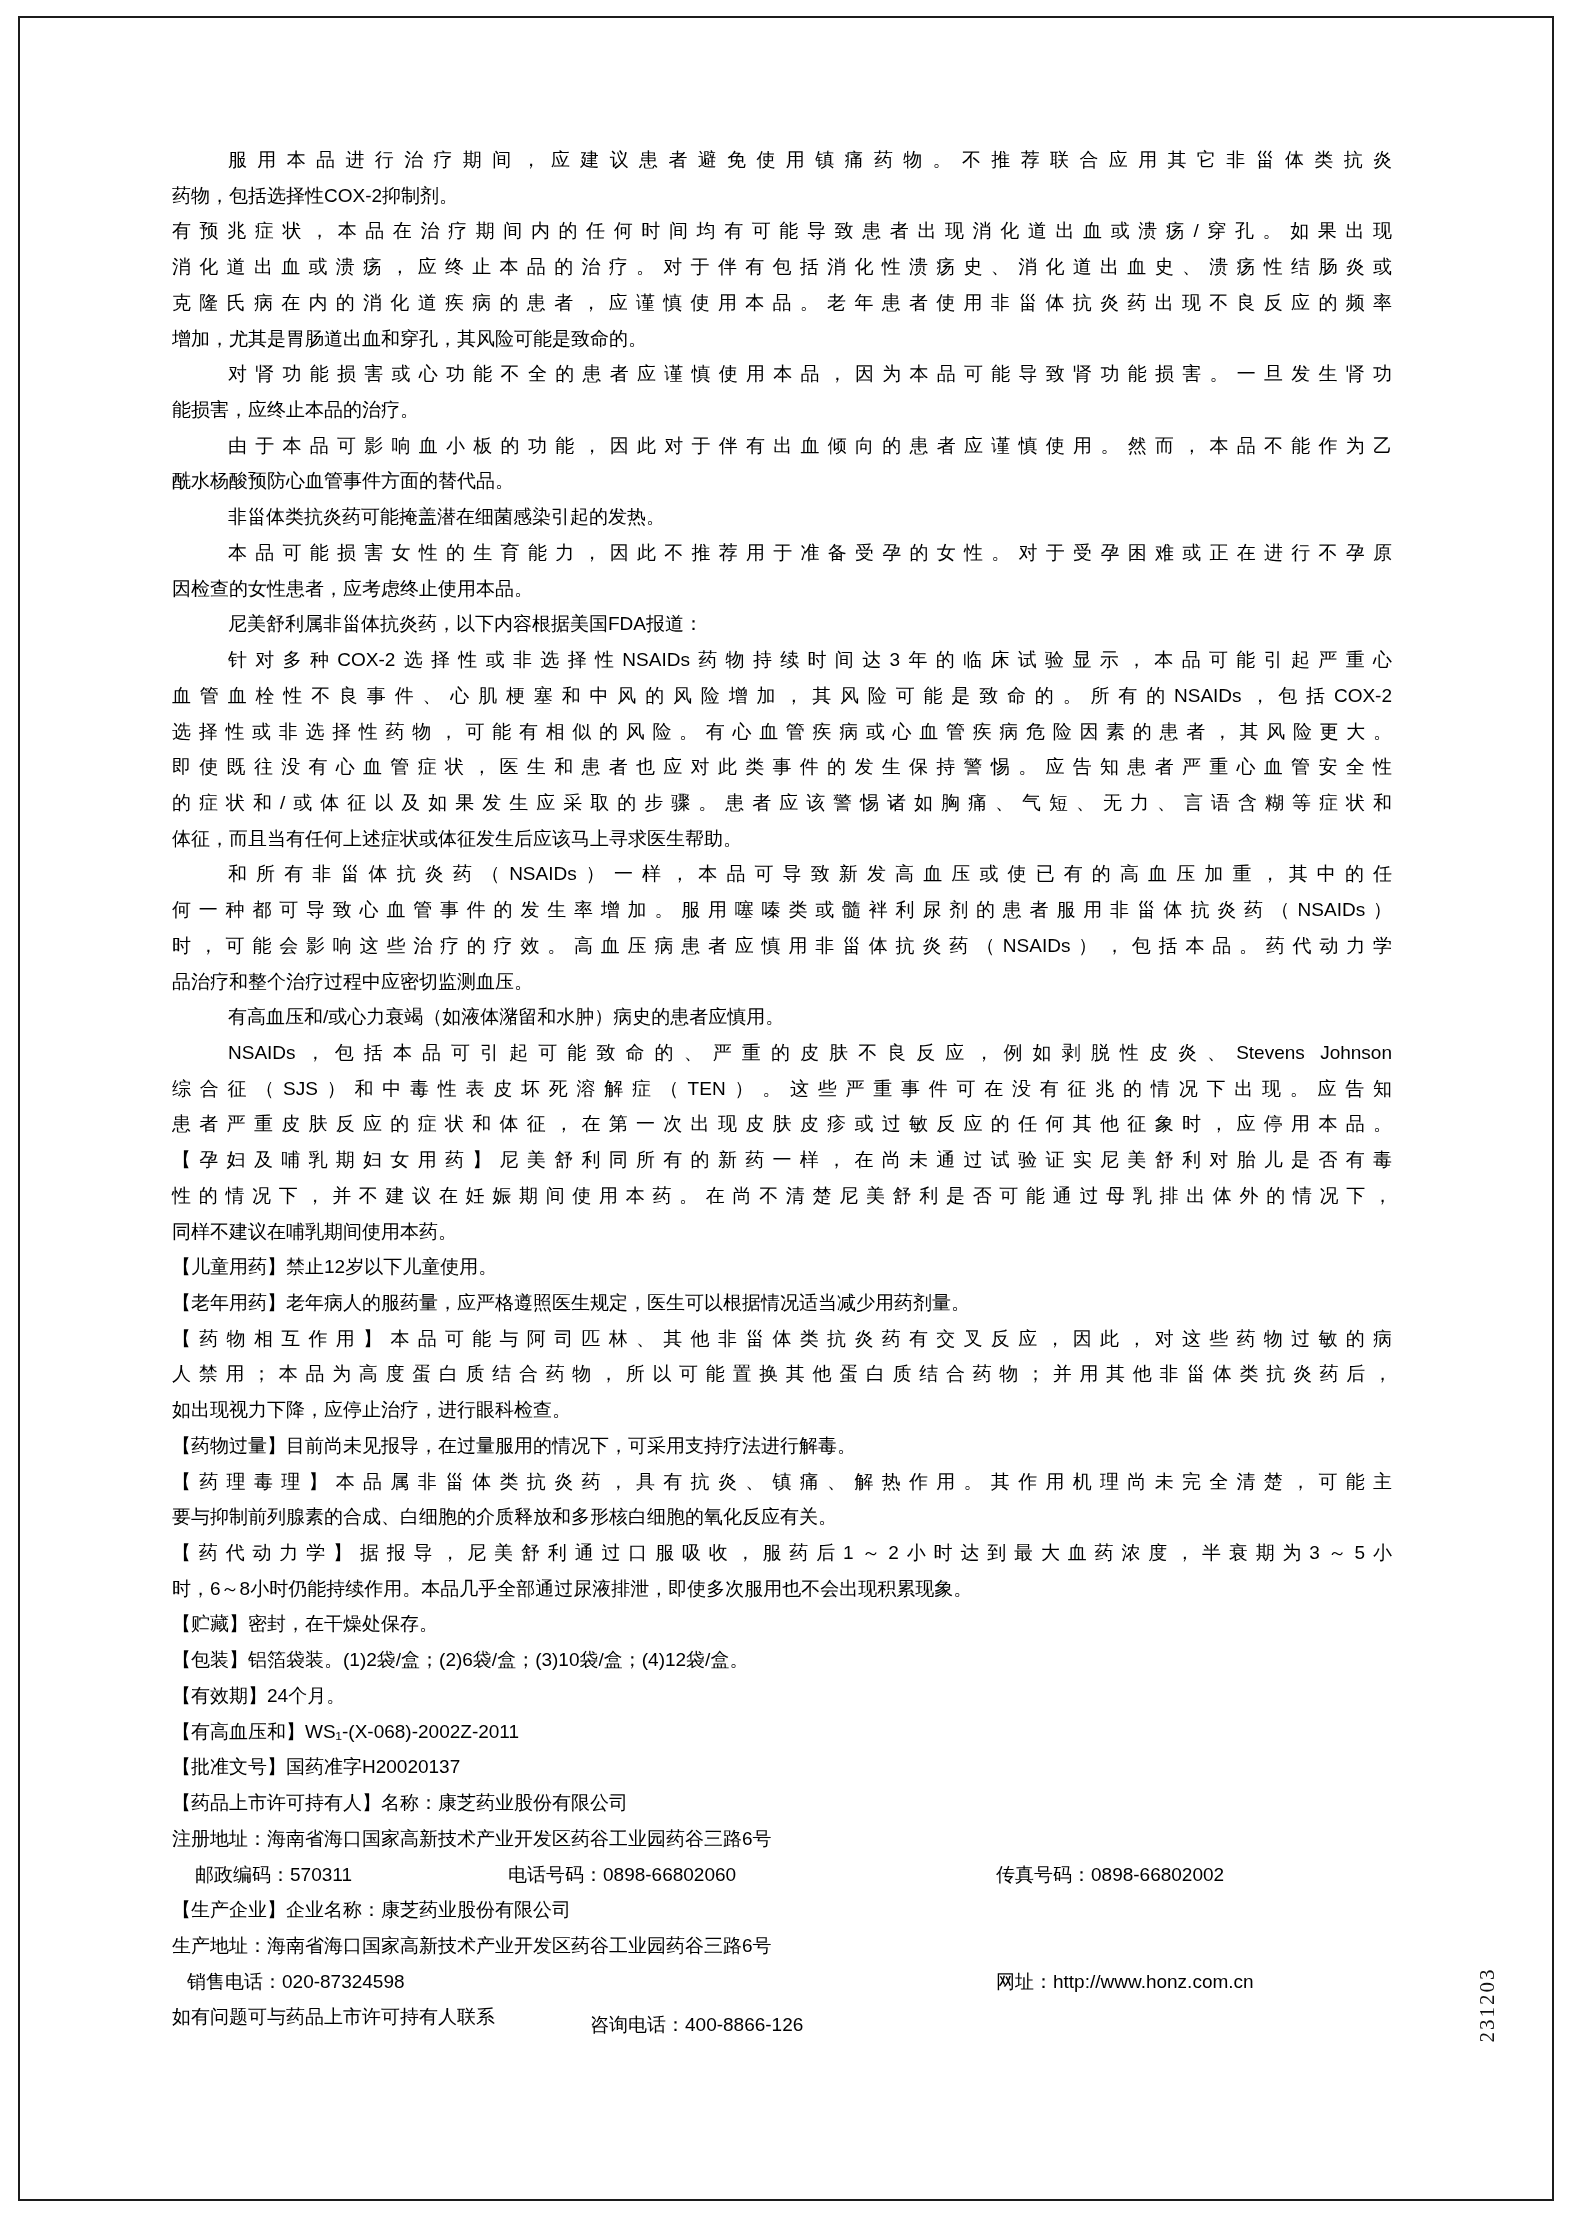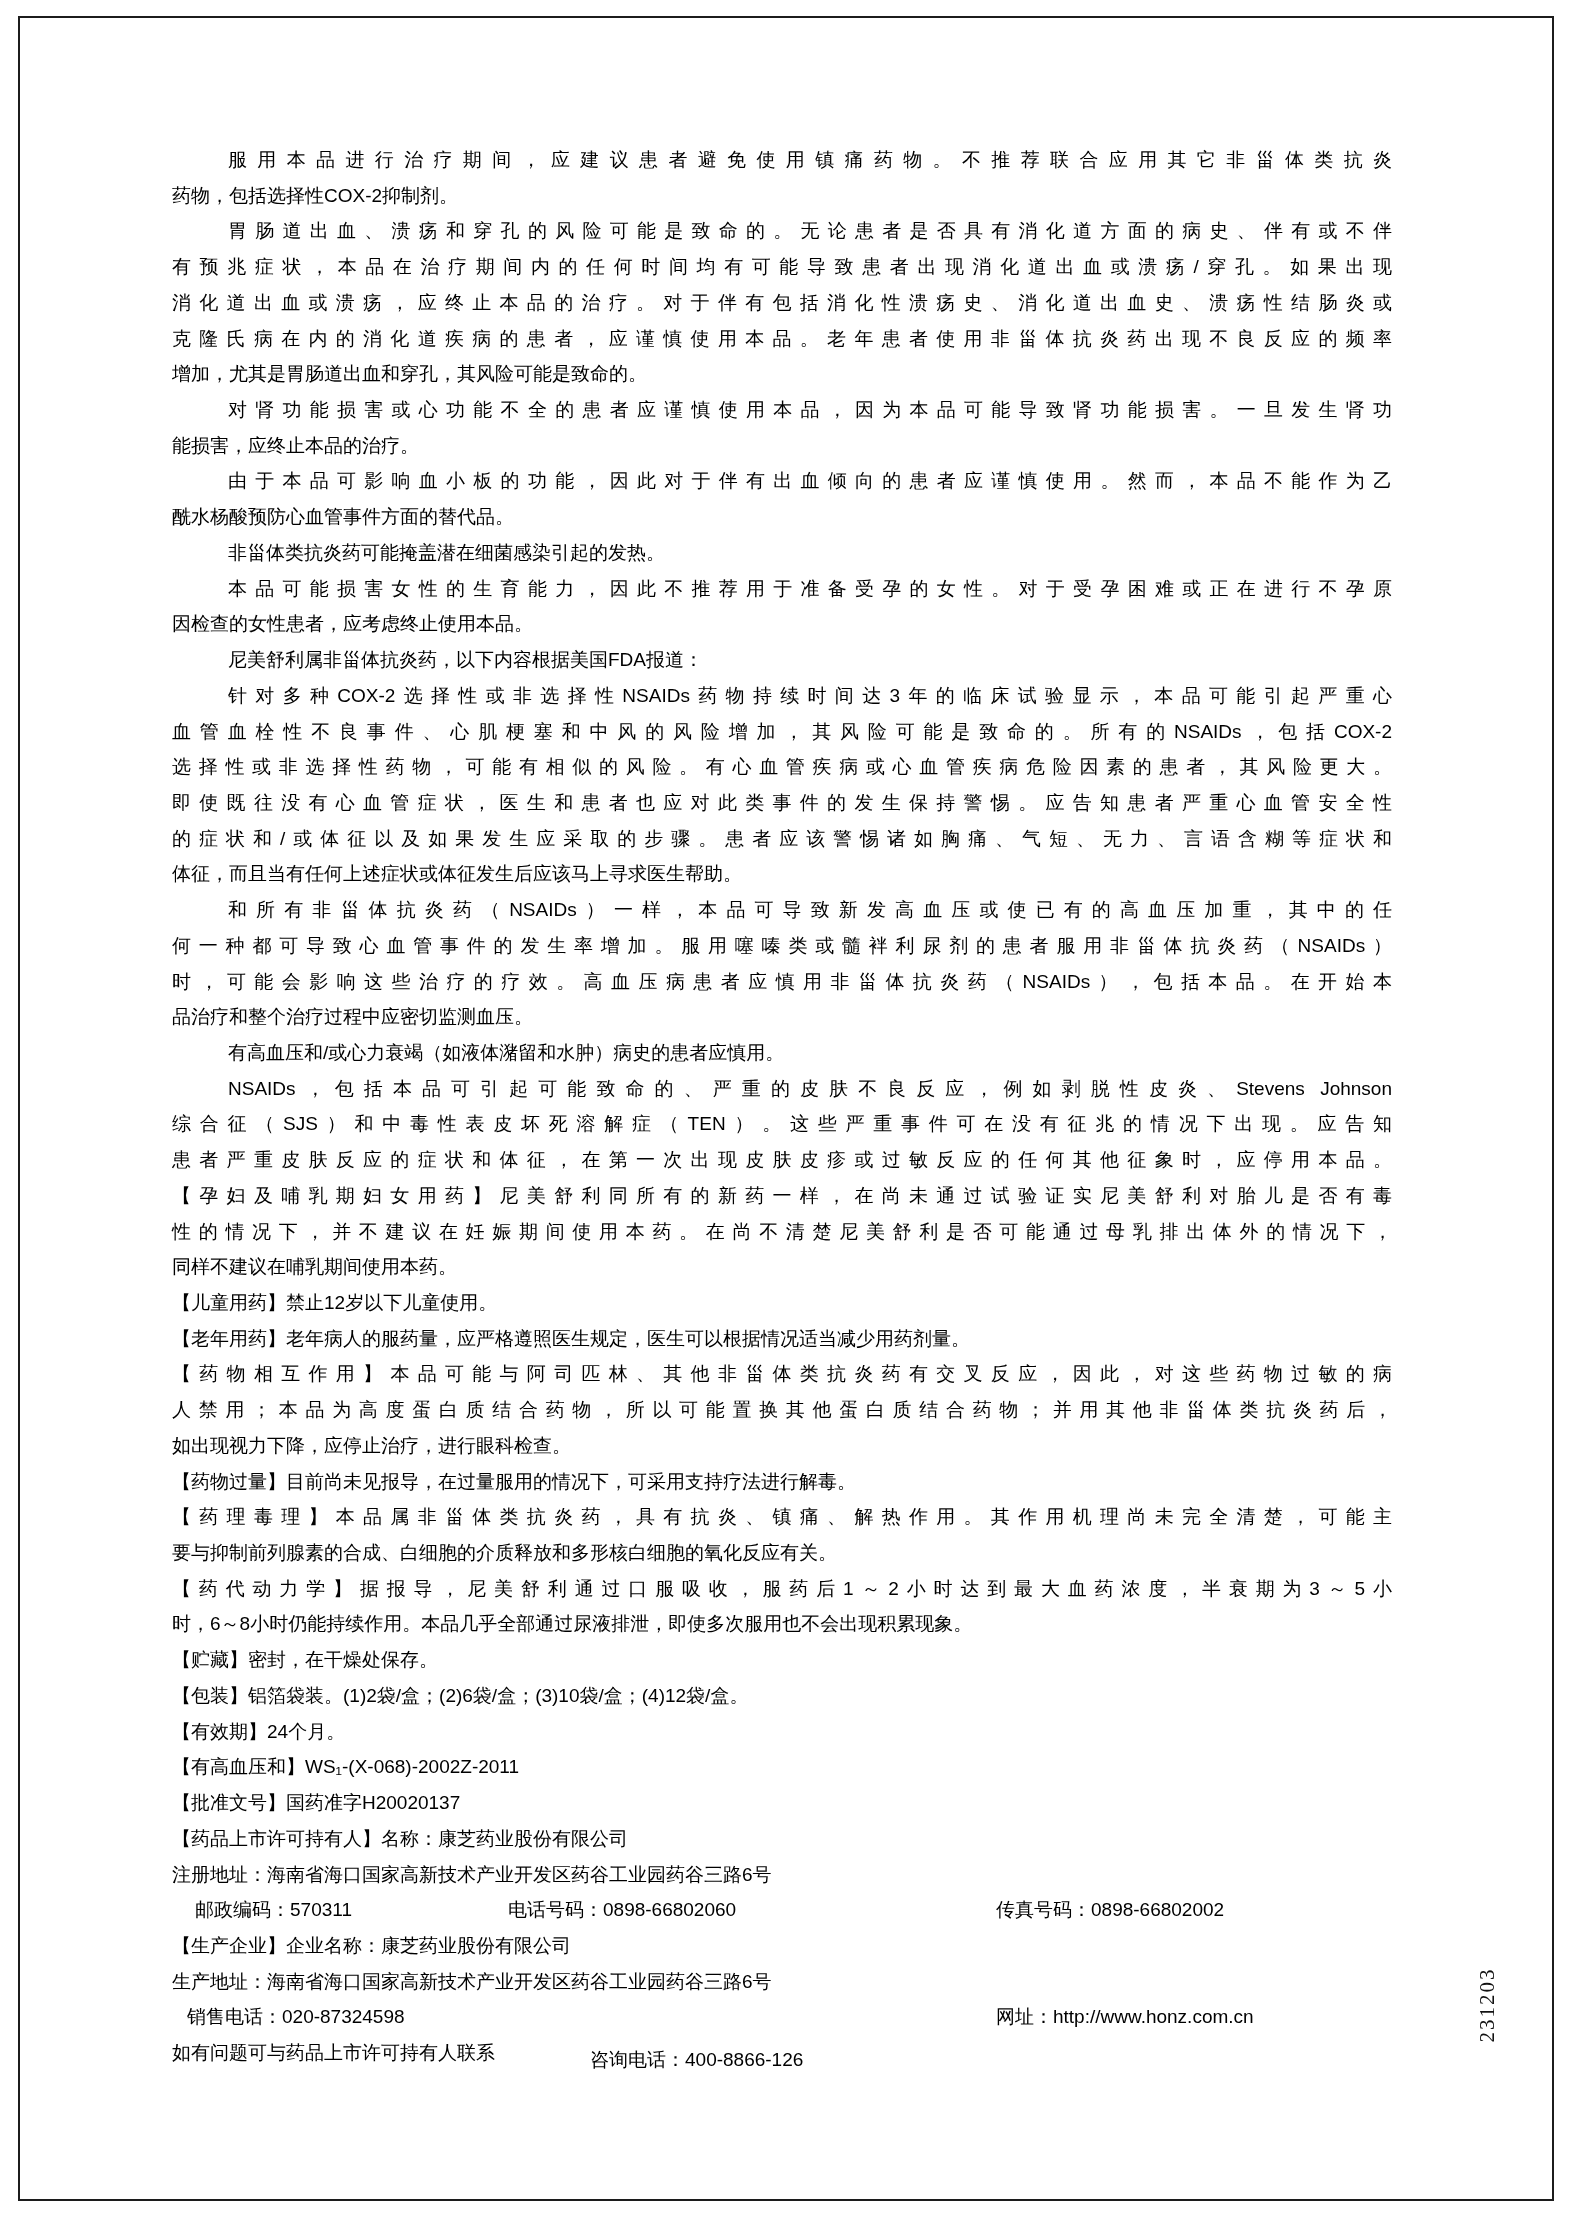--- a/index.html
+++ b/index.html
@@ -19,42 +19,41 @@
        font-size:21px;letter-spacing:2px;line-height:26px;color:#111;}
 </style>
 </head>
 <body>
 
 <div class="page-border"></div>
 
 <div class="doc">
     <div class="line fill ind">服用本品进行治疗期间，应建议患者避免使用镇痛药物。不推荐联合应用其它非甾体类抗炎</div>
     <div class="line">药物，包括选择性COX-2抑制剂。</div>
-    <div class="line fill ind">胃肠道出血、溃疡和穿孔的风险可能是致命的。无论患者是否具有消化道方面的病史、伴有或不伴</div>
     <div class="line fill">有预兆症状，本品在治疗期间内的任何时间均有可能导致患者出现消化道出血或溃疡/穿孔。如果出现</div>
     <div class="line fill">消化道出血或溃疡，应终止本品的治疗。对于伴有包括消化性溃疡史、消化道出血史、溃疡性结肠炎或</div>
     <div class="line fill">克隆氏病在内的消化道疾病的患者，应谨慎使用本品。老年患者使用非甾体抗炎药出现不良反应的频率</div>
     <div class="line">增加，尤其是胃肠道出血和穿孔，其风险可能是致命的。</div>
     <div class="line fill ind">对肾功能损害或心功能不全的患者应谨慎使用本品，因为本品可能导致肾功能损害。一旦发生肾功</div>
     <div class="line">能损害，应终止本品的治疗。</div>
     <div class="line fill ind">由于本品可影响血小板的功能，因此对于伴有出血倾向的患者应谨慎使用。然而，本品不能作为乙</div>
     <div class="line">酰水杨酸预防心血管事件方面的替代品。</div>
     <div class="line ind">非甾体类抗炎药可能掩盖潜在细菌感染引起的发热。</div>
     <div class="line fill ind">本品可能损害女性的生育能力，因此不推荐用于准备受孕的女性。对于受孕困难或正在进行不孕原</div>
     <div class="line">因检查的女性患者，应考虑终止使用本品。</div>
     <div class="line ind">尼美舒利属非甾体抗炎药，以下内容根据美国FDA报道：</div>
     <div class="line fill ind">针对多种COX-2选择性或非选择性NSAIDs药物持续时间达3年的临床试验显示，本品可能引起严重心</div>
     <div class="line fill">血管血栓性不良事件、心肌梗塞和中风的风险增加，其风险可能是致命的。所有的NSAIDs，包括COX-2</div>
     <div class="line fill">选择性或非选择性药物，可能有相似的风险。有心血管疾病或心血管疾病危险因素的患者，其风险更大。</div>
     <div class="line fill">即使既往没有心血管症状，医生和患者也应对此类事件的发生保持警惕。应告知患者严重心血管安全性</div>
     <div class="line fill">的症状和/或体征以及如果发生应采取的步骤。患者应该警惕诸如胸痛、气短、无力、言语含糊等症状和</div>
     <div class="line">体征，而且当有任何上述症状或体征发生后应该马上寻求医生帮助。</div>
     <div class="line fill ind">和所有非甾体抗炎药（NSAIDs）一样，本品可导致新发高血压或使已有的高血压加重，其中的任</div>
     <div class="line fill">何一种都可导致心血管事件的发生率增加。服用噻嗪类或髓袢利尿剂的患者服用非甾体抗炎药（NSAIDs）</div>
-    <div class="line fill">时，可能会影响这些治疗的疗效。高血压病患者应慎用非甾体抗炎药（NSAIDs），包括本品。在开始本</div>
+    <div class="line fill">时，可能会影响这些治疗的疗效。高血压病患者应慎用非甾体抗炎药（NSAIDs），包括本品。药代动力学</div>
     <div class="line">品治疗和整个治疗过程中应密切监测血压。</div>
     <div class="line ind">有高血压和/或心力衰竭（如液体潴留和水肿）病史的患者应慎用。</div>
     <div class="line fill ind">NSAIDs，包括本品可引起可能致命的、严重的皮肤不良反应，例如剥脱性皮炎、Stevens Johnson</div>
     <div class="line fill">综合征（SJS）和中毒性表皮坏死溶解症（TEN）。这些严重事件可在没有征兆的情况下出现。应告知</div>
     <div class="line fill">患者严重皮肤反应的症状和体征，在第一次出现皮肤皮疹或过敏反应的任何其他征象时，应停用本品。</div>
     <div class="line fill"><span class="b">【孕妇及哺乳期妇女用药】</span>尼美舒利同所有的新药一样，在尚未通过试验证实尼美舒利对胎儿是否有毒</div>
     <div class="line fill">性的情况下，并不建议在妊娠期间使用本药。在尚不清楚尼美舒利是否可能通过母乳排出体外的情况下，</div>
     <div class="line">同样不建议在哺乳期间使用本药。</div>
     <div class="line"><span class="b">【儿童用药】</span>禁止12岁以下儿童使用。</div>
     <div class="line"><span class="b">【老年用药】</span>老年病人的服药量，应严格遵照医生规定，医生可以根据情况适当减少用药剂量。</div>

